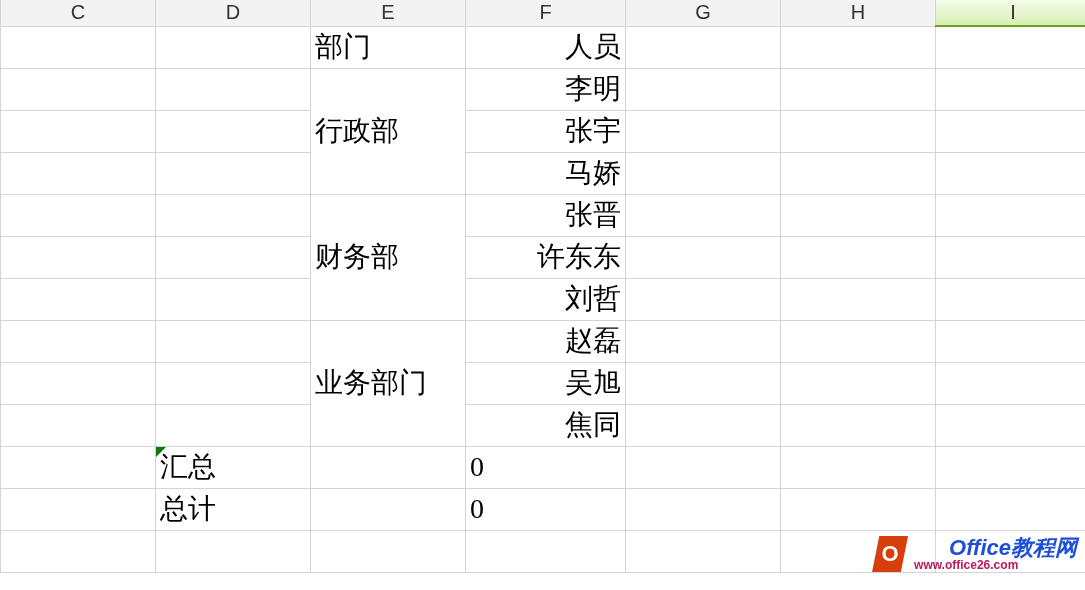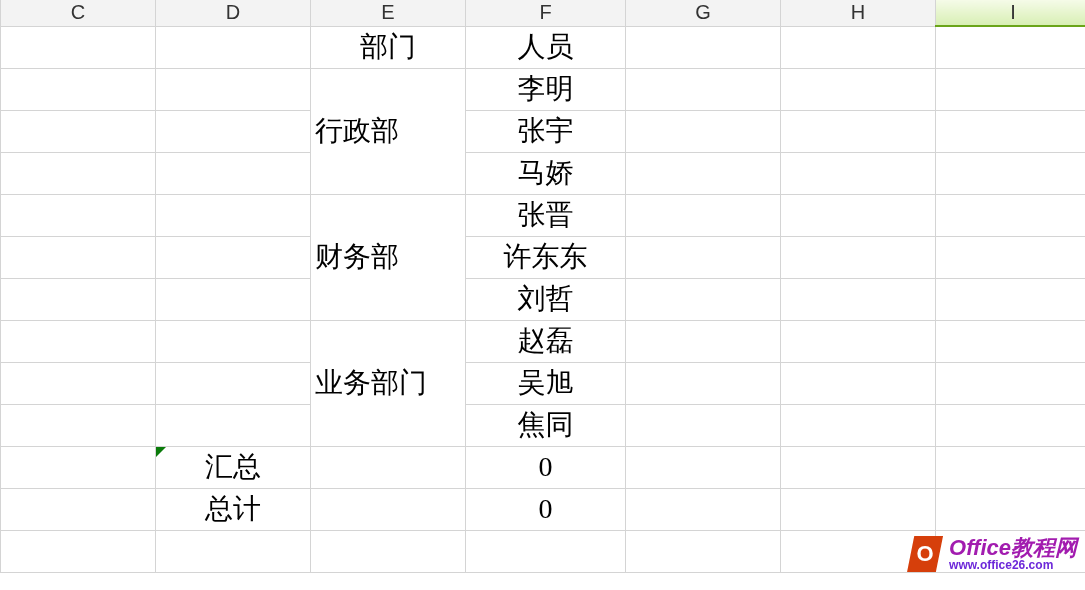--- a/index.html
+++ b/index.html
@@ -38,23 +38,23 @@
       background: linear-gradient(#f5fbe8, #d8efb4);
       border-bottom: 2px solid #6aa519;
     }
     .col-c { width: 155px; }
     .col-d { width: 155px; }
     .col-e { width: 155px; }
     .col-f { width: 160px; }
     .col-g { width: 155px; }
     .col-h { width: 155px; }
     .col-i { width: 155px; }
-    .align-right { text-align: center; }
+    .align-right { text-align: left; }
     .align-center { text-align: left; }
-    .align-left { text-align: center; }
+    .align-left { text-align: right; }
     .merged-v { vertical-align: middle; }
     .green-tri { position: relative; }
     .green-tri::before {
       content: '';
       position: absolute;
       top: 0; left: 0;
       border-top: 10px solid #0a7b0a;
       border-right: 10px solid transparent;
     }
     .watermark {
@@ -68,22 +68,22 @@
     }
     .wm-icon {
       width: 36px; height: 36px;
       background: #d63f0b;
       position: relative;
       clip-path: polygon(20% 0, 100% 0, 80% 100%, 0 100%);
       display:flex;align-items:center;justify-content:center;
       color:#fff;font-weight:bold;font-size:22px;
     }
     .wm-text { display:flex; flex-direction:column; line-height:1; }
-    .wm-title { color:#a21caf; font-weight:bold; font-size:22px; font-style:italic; }
-    .wm-url { color:#6d28d9; font-size:12px; font-weight:bold; }
+    .wm-title { color:#1d4ed8; font-weight:bold; font-size:22px; font-style:italic;margin-left:35px; }
+    .wm-url { color:#be185d; font-size:12px; font-weight:bold; }
   </style>
 </head>
 <body>
 
 <table class="sheet">
   <colgroup>
     <col class="col-c">
       <col class="col-d">
       <col class="col-e">
       <col class="col-f">

